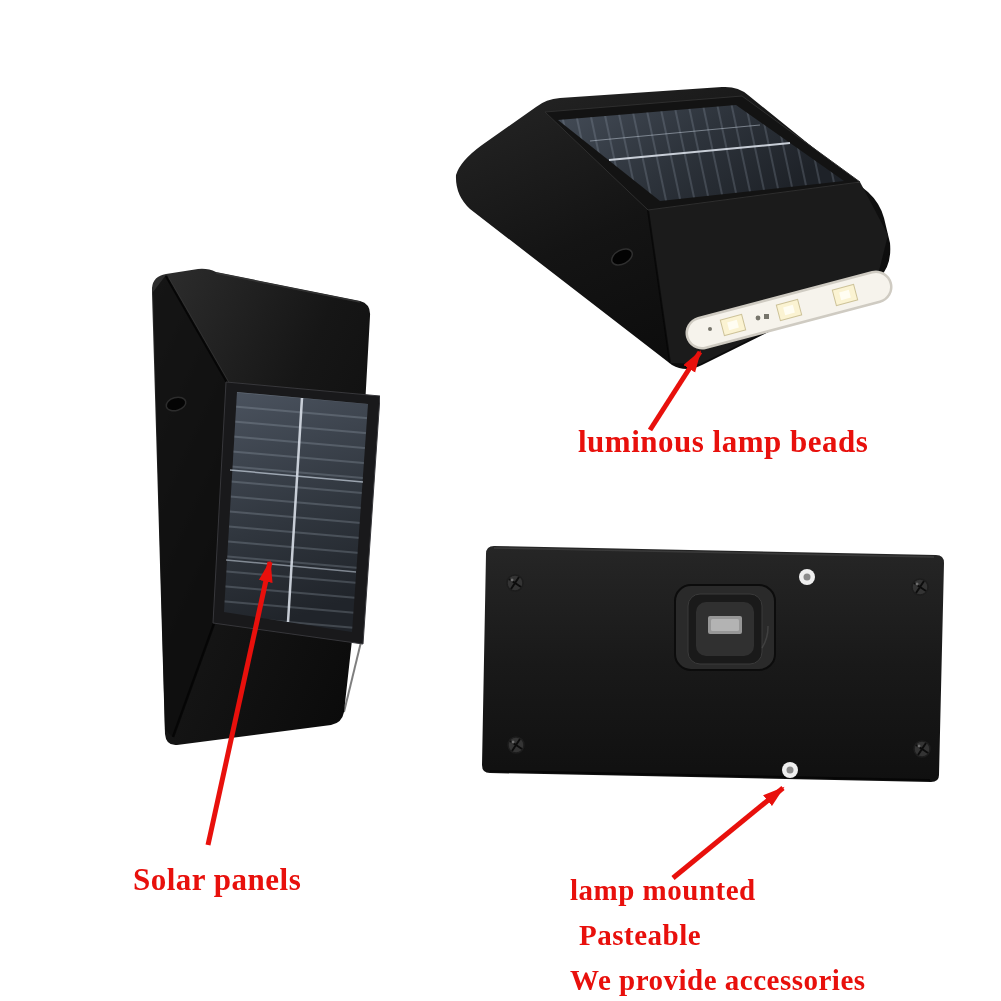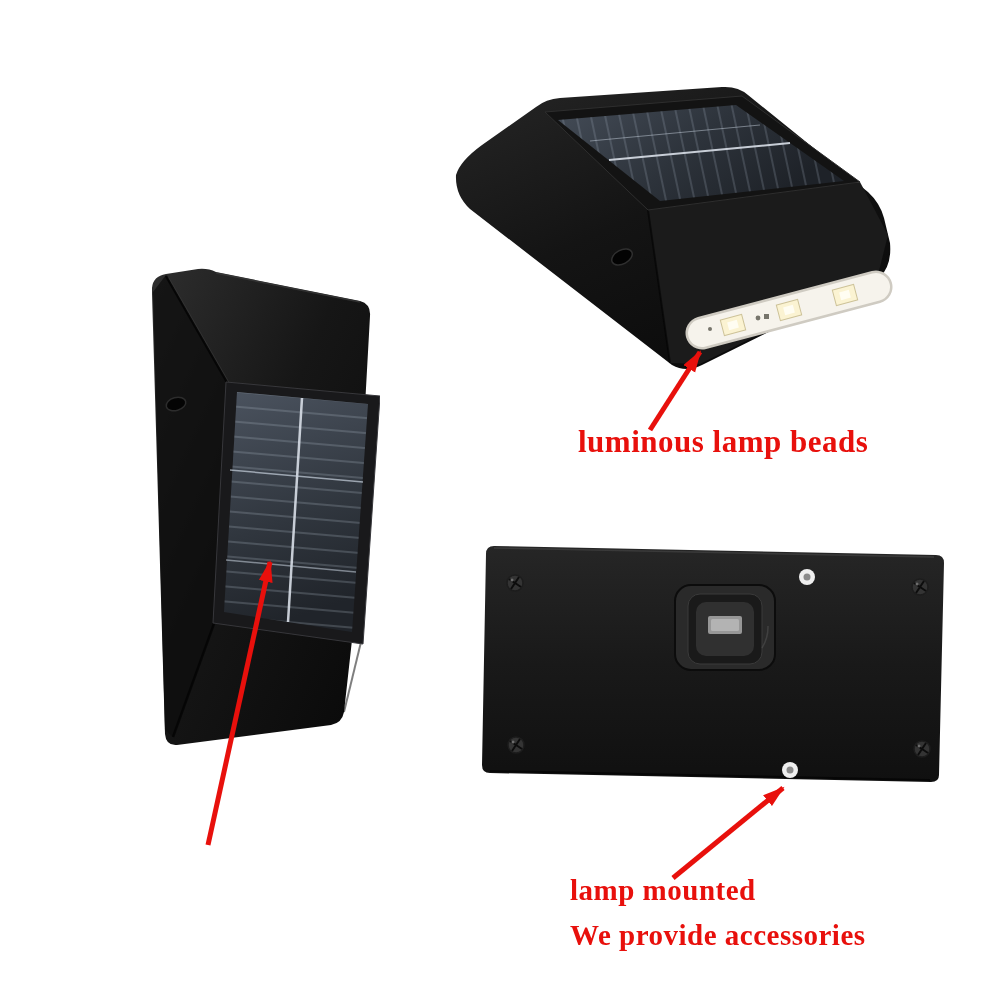--- a/index.html
+++ b/index.html
@@ -183,19 +183,21 @@
         <path d="M0,0 L22,7 L0,14 Z" style="fill:var(--annotation,#e8100c)"></path>
       </marker>
     </defs>
     <line x1="650" y1="430" x2="700" y2="352" stroke-width="5" marker-end="url(#arrowhead)" style="stroke:var(--annotation,#e8100c)"></line>
     <line x1="208" y1="845" x2="270" y2="562" stroke-width="5" marker-end="url(#arrowhead)" style="stroke:var(--annotation,#e8100c)"></line>
     <line x1="673" y1="878" x2="783" y2="788" stroke-width="5" marker-end="url(#arrowhead)" style="stroke:var(--annotation,#e8100c)"></line>
   </svg>
 
   <div class="label" style="left:578px; top:424px; font-size:31px;">luminous lamp beads</div>
 
+  <div class="label" style="left:133px; top:862px; font-size:31px;">Solar panels</div>
 
   <div class="label label-lines" style="left:570px; top:868px; font-size:29px;">
     <div>lamp mounted</div>
+    <div class="indent">Pasteable</div>
     <div>We provide accessories</div>
   </div>
 
 </div>
 
 </body></html>

